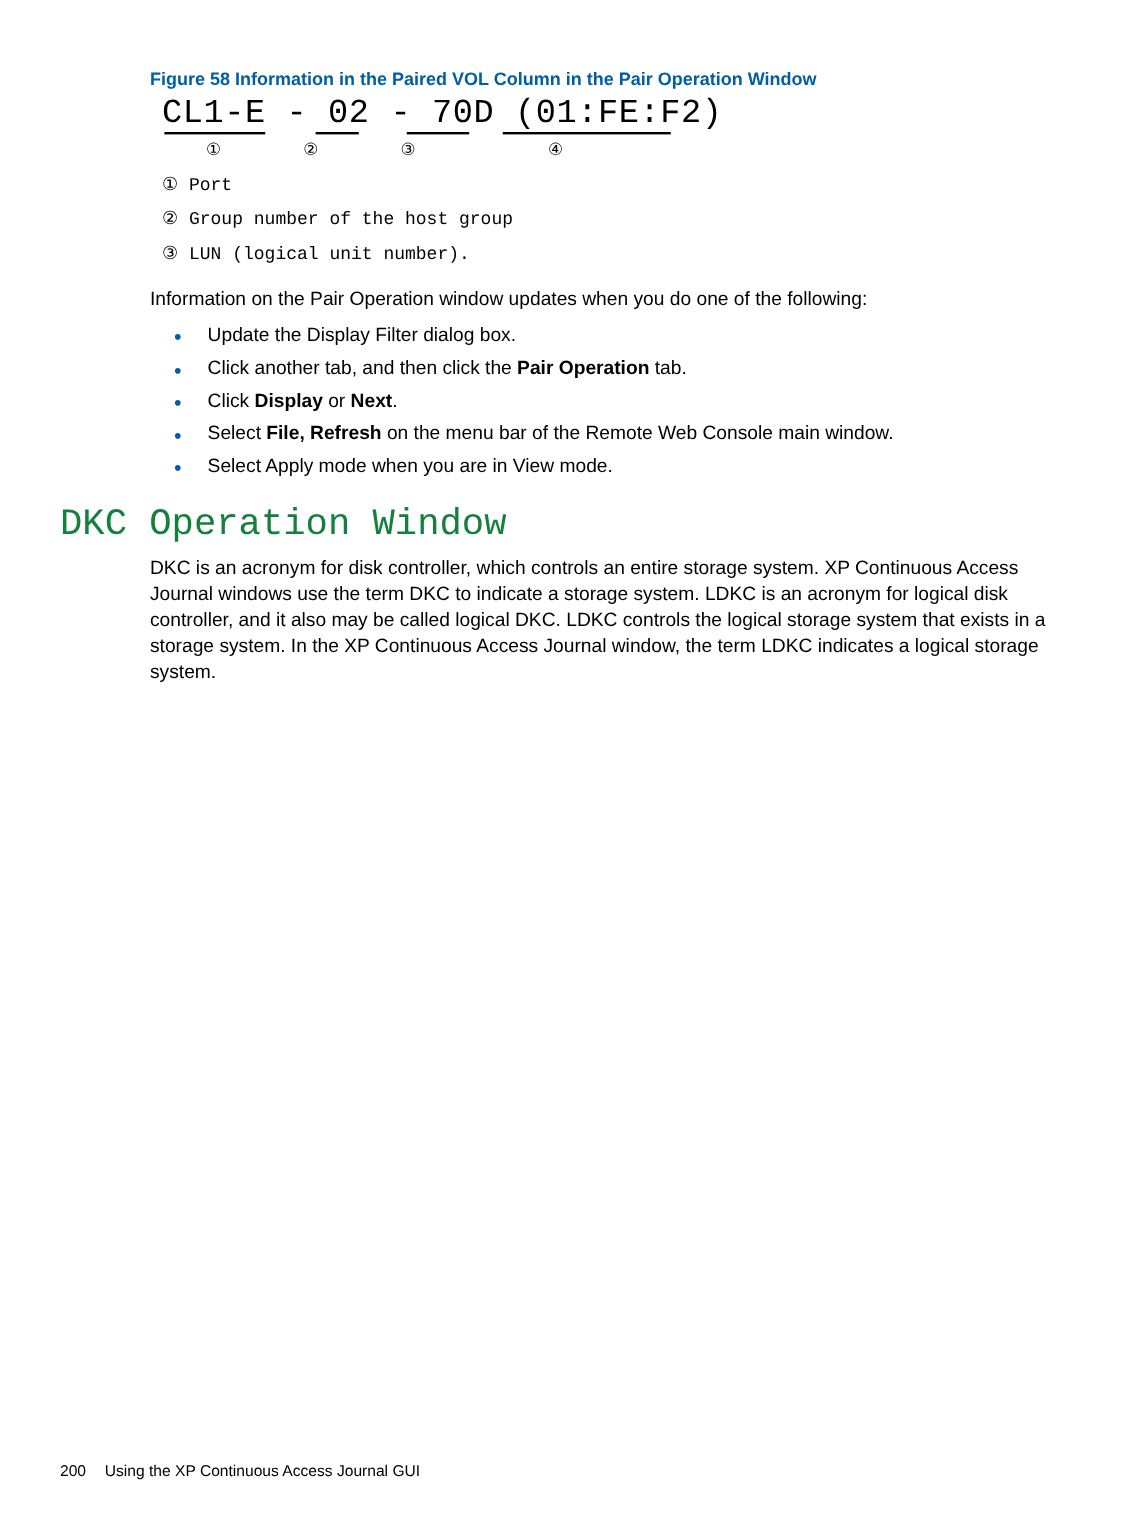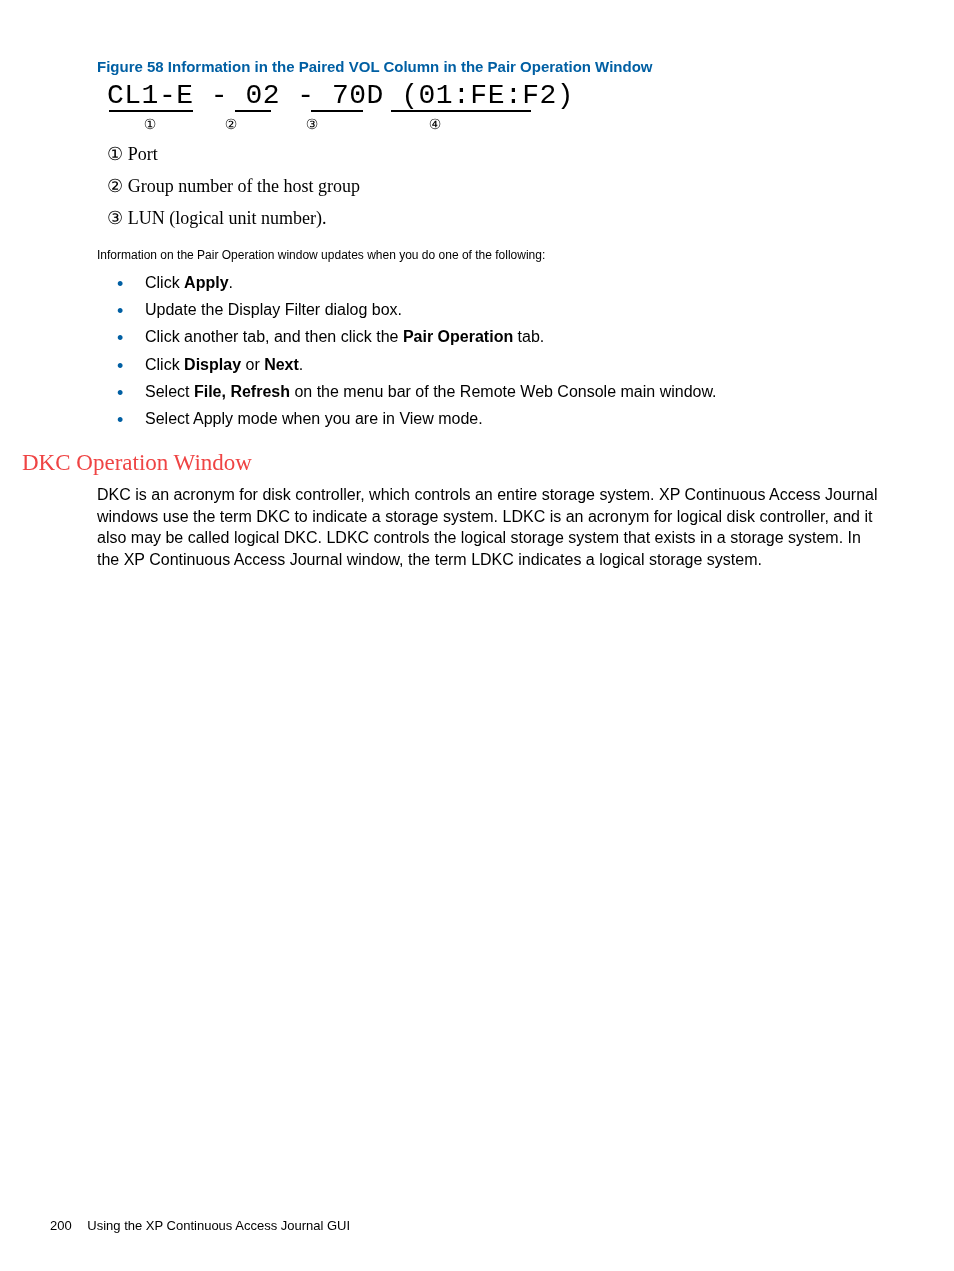--- a/index.html
+++ b/index.html
@@ -7,21 +7,21 @@
     padding: 0;
     background: #fff;
     font-family: Arial, Helvetica, sans-serif;
     color: #000;
     width: 954px;
   }
   .page {
     position: relative;
     width: 954px;
     height: 1271px;
-    padding: 40px 50px 0 22px;
+    padding: 40px 50px 0 50px;
     box-sizing: border-box;
   }
   .figure-caption {
     font-weight: bold;
     color: #005fa3;
     font-size: 15px;
     margin: 18px 0 6px 75px;
   }
   .figure-image {
     margin-left: 85px;
@@ -51,28 +51,28 @@
   .label-row {
     display: flex;
     margin-top: 4px;
   }
   .circled-num-cell {
     text-align: center;
     font-size: 14px;
   }
   .legend {
     margin-top: 6px;
-    font-family: Liberation Serif, serif;
-    font-size: 18px;
+    font-family: Liberation Mono, monospace;
+    font-size: 15px;
   }
   .legend-item {
     margin: 10px 0;
   }
   .body-text {
-    font-size: 12px;
+    font-size: 16px;
     line-height: 1.35;
     margin: 18px 0 6px 75px;
     max-width: 780px;
   }
   ul.bullets {
     margin: 4px 0 10px 95px;
     padding: 0;
     max-width: 760px;
   }
   ul.bullets li {
@@ -85,24 +85,24 @@
   ul.bullets li::before {
     content: "•";
     position: absolute;
     left: 0;
     top: 0;
     color: #005fa3;
     font-size: 18px;
   }
   .bold { font-weight: bold; }
   h2.section-head {
-    font-family: Liberation Serif, serif;
+    font-family: Liberation Mono, monospace;
     font-weight: normal;
-    color: #ef4444;
-    font-size: 23px;
+    color: #15803d;
+    font-size: 31px;
     margin: 18px 0 8px 0;
   }
   .para {
     font-size: 16px;
     line-height: 1.35;
     margin: 6px 0 10px 75px;
     max-width: 790px;
   }
   .footer {
     position: absolute;
@@ -150,23 +150,20 @@
         <span>③</span>
         <span>LUN (logical unit number).</span>
       </div>
     </div>
   </div>
 
   <div class="body-text">Information on the Pair Operation window updates when you do one of the following:</div>
 
   <ul class="bullets">
     <li>
-      <span>Click </span><span class="bold">Apply</span><span>.</span><span class="bold"></span><span></span>
-    </li>
-    <li>
       <span>Update the Display Filter dialog box.</span><span class="bold"></span><span></span><span class="bold"></span><span></span>
     </li>
     <li>
       <span>Click another tab, and then click the </span><span class="bold">Pair Operation</span><span> tab.</span><span class="bold"></span><span></span>
     </li>
     <li>
       <span>Click </span><span class="bold">Display</span><span> or </span><span class="bold">Next</span><span>.</span>
     </li>
     <li>
       <span>Select </span><span class="bold">File, Refresh</span><span> on the menu bar of the Remote Web Console main window.</span><span class="bold"></span><span></span>

